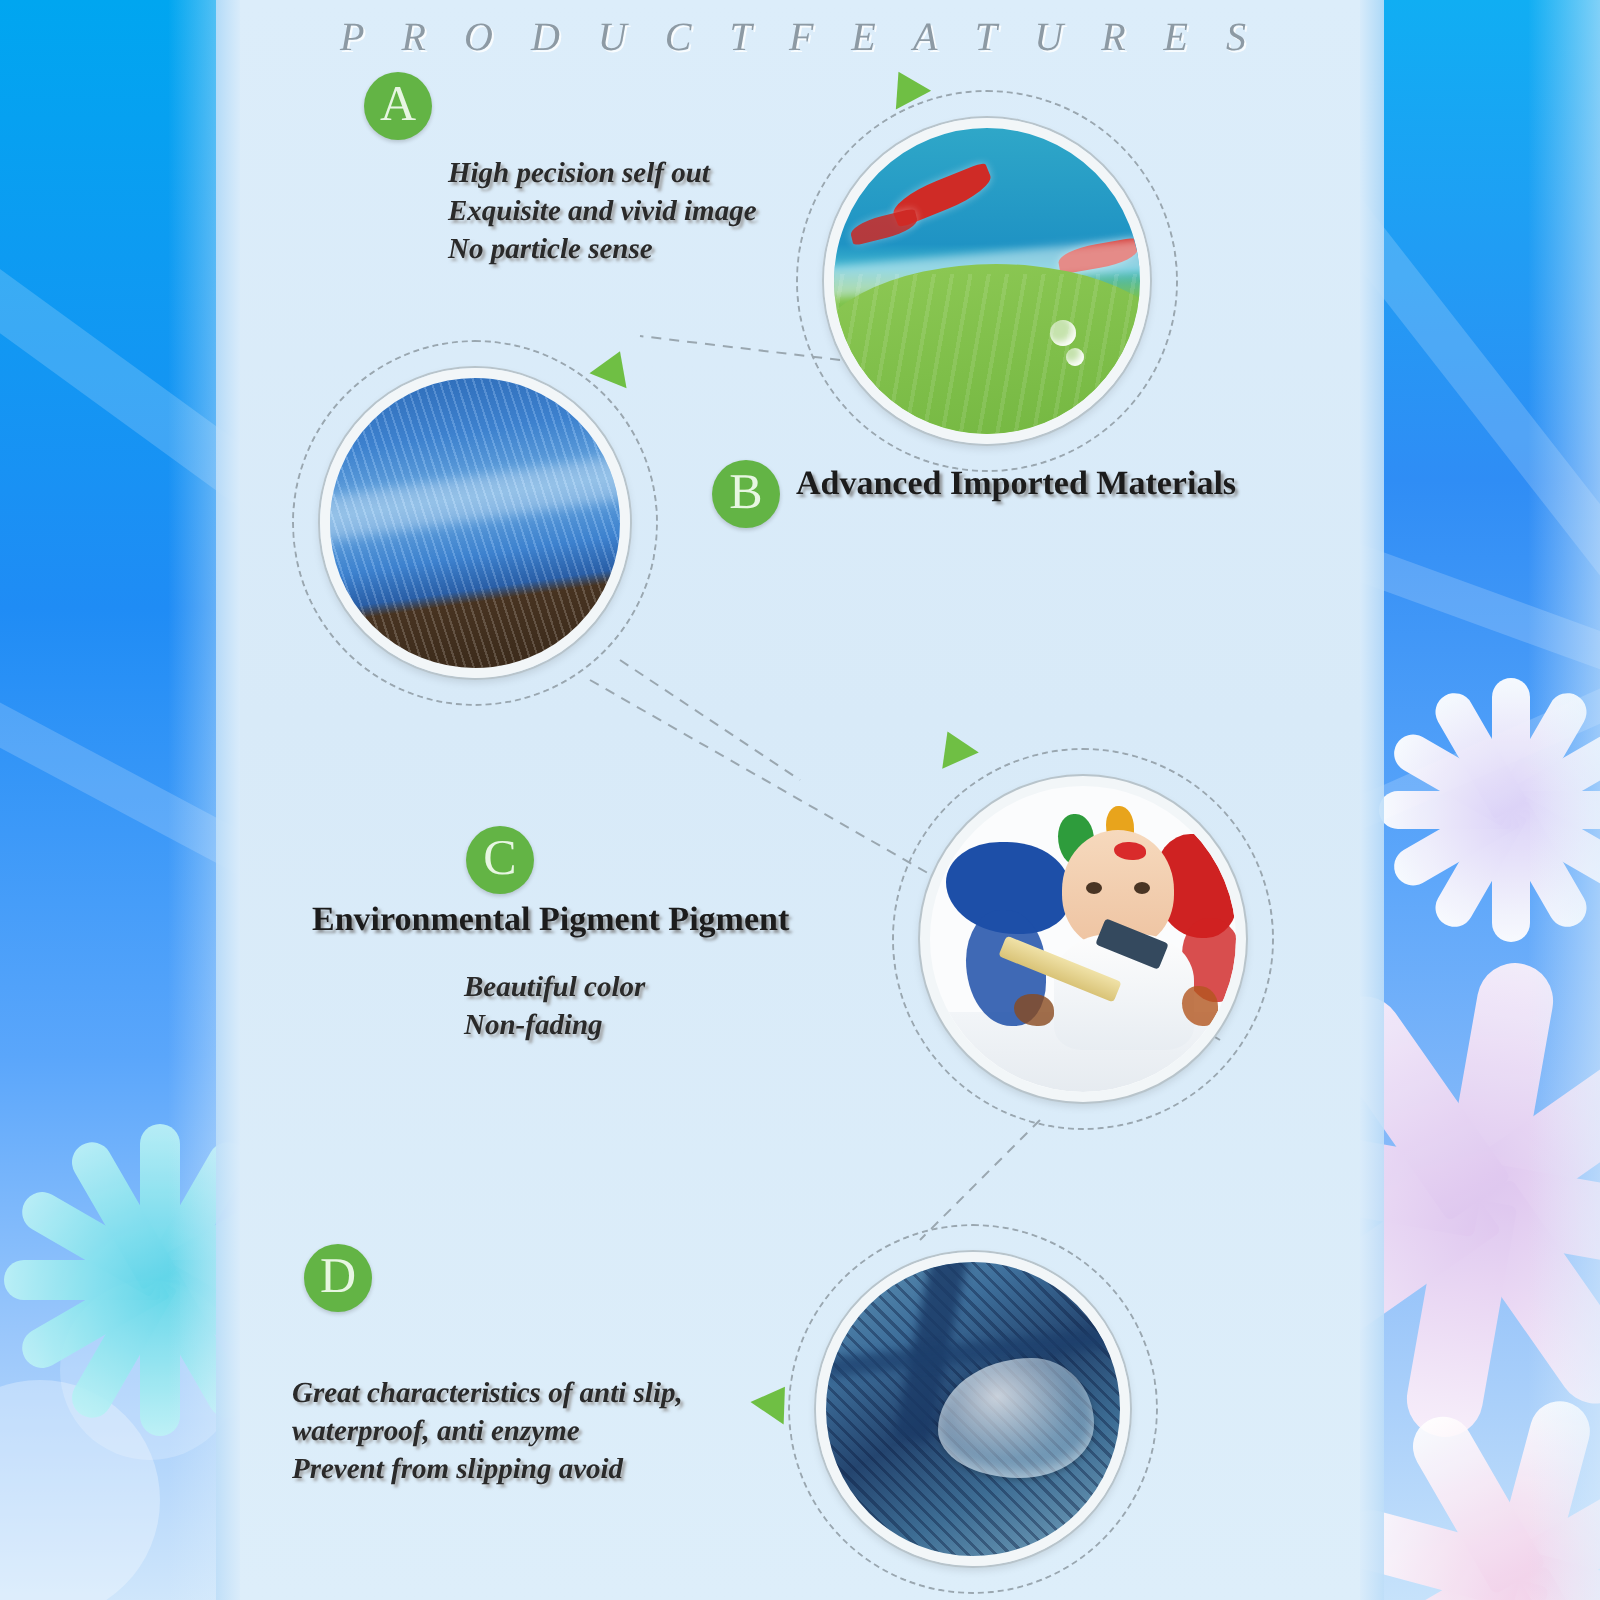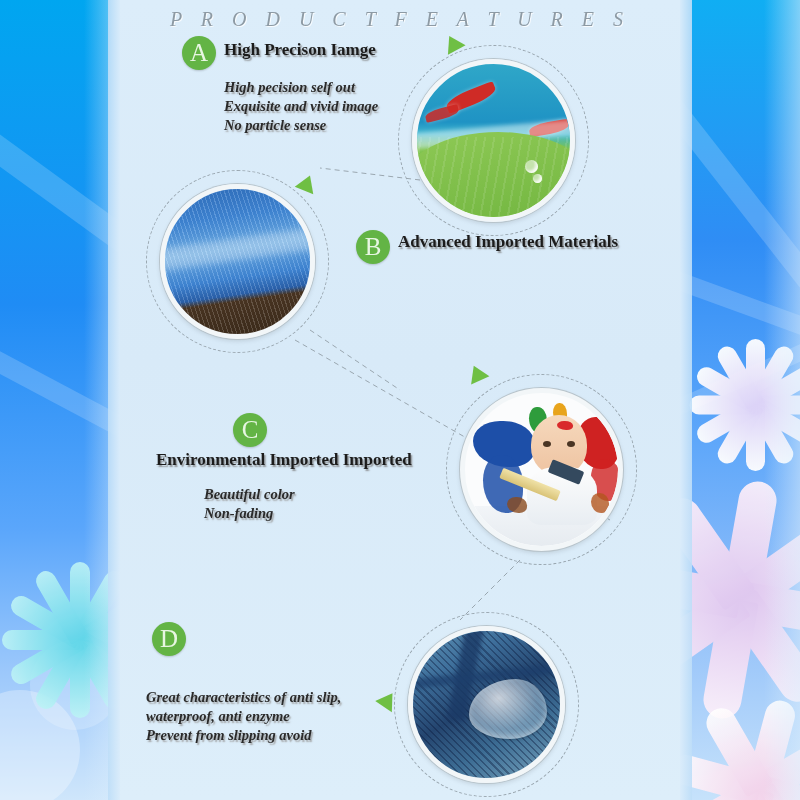--- a/index.html
+++ b/index.html
@@ -259,21 +259,20 @@
     <div class="title">P R O D U C T   F E A T U R E S</div>
 
     <svg class="connector" style="left:0;top:0;width:560px;height:800px;">
       <path d="M 300 180 L 200 168" stroke="#9aa7b0" stroke-width="1" stroke-dasharray="5,4" fill="none"></path>
       <path d="M 190 330 L 280 390" stroke="#9aa7b0" stroke-width="1" stroke-dasharray="5,4" fill="none"></path>
       <path d="M 175 340 L 490 520" stroke="#9aa7b0" stroke-width="1" stroke-dasharray="5,4" fill="none"></path>
       <path d="M 400 560 L 340 620" stroke="#9aa7b0" stroke-width="1" stroke-dasharray="5,4" fill="none"></path>
     </svg>
 
     <div class="badge" style="left:62px; top:36px;">A</div>
-    <div class="feat-title" style="left:104px; top:40px;">High Precison Iamge</div>
     <div class="feat-body" style="left:104px; top:78px;">High pecision self out
 Exquisite and vivid image
 No particle sense</div>
 
     <div class="photo-wrap" style="left:292px; top:59px; width:163px; height:163px;">
       <div class="dash-ring"></div>
       <div class="photo ph-a">
         <div class="photo-inner">
           <div class="koi" style="left:28px; top:26px; width:52px; height:15px;"></div>
           <div class="koi" style="left:8px; top:44px; width:34px; height:11px; transform:rotate(-14deg); opacity:.85;"></div>
@@ -296,22 +295,22 @@
       <div class="photo ph-b">
         <div class="photo-inner">
           <div class="weave"></div>
           <div style="position:absolute;left:-20px;top:48px;width:200px;height:22px;background:rgba(255,255,255,.28);transform:rotate(-8deg);filter:blur(3px);"></div>
         </div>
       </div>
     </div>
     <div class="arrow" style="left:177px; top:175px; transform:rotate(22deg);"></div>
 
     <div class="badge" style="left:113px; top:413px;">C</div>
-    <div class="feat-title" style="left:36px; top:450px;">Environmental Imported Imported</div>
-    <div class="feat-body" style="left:84px; top:485px;">Beautiful color
+    <div class="feat-title" style="left:36px; top:450px;">Environmental Pigment Pigment</div>
+    <div class="feat-body" style="left:112px; top:485px;">Beautiful color
 Non-fading</div>
 
     <div class="photo-wrap" style="left:340px; top:388px; width:163px; height:163px;">
       <div class="dash-ring"></div>
       <div class="photo ph-c">
         <div class="photo-inner">
           <div class="floor"></div>
           <div class="splat" style="left:8px;top:28px;width:62px;height:46px;background:#1d4fa8;"></div>
           <div class="splat" style="left:18px;top:62px;width:40px;height:58px;background:#1d4fa8;opacity:.85;"></div>
           <div class="splat" style="left:112px;top:24px;width:42px;height:52px;background:#cf2222;"></div>

